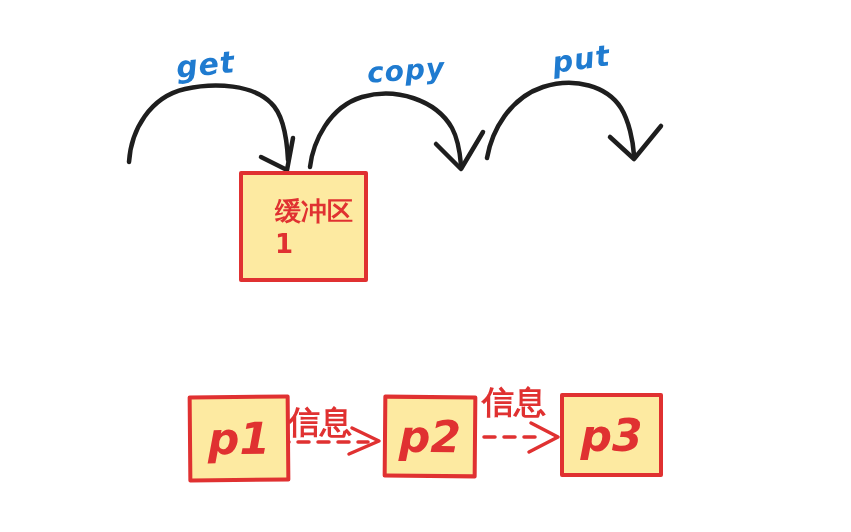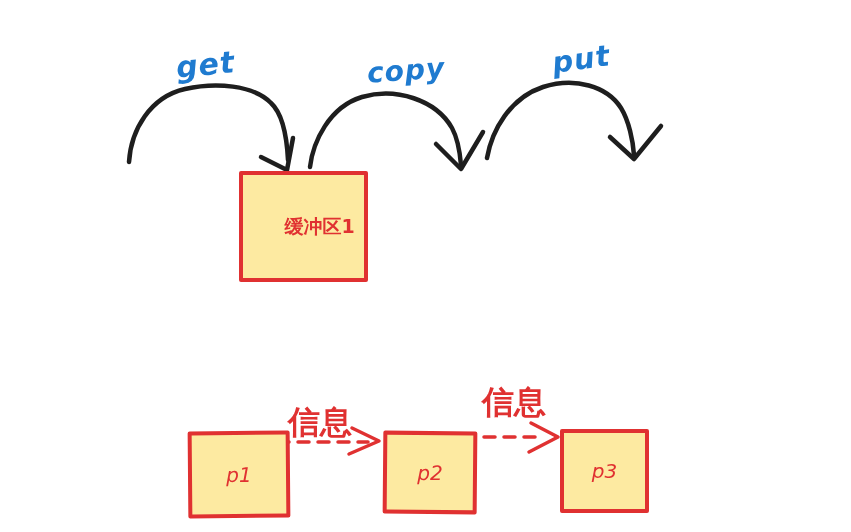--- a/index.html
+++ b/index.html
@@ -36,33 +36,32 @@
     position: absolute;
     background: #fdeaa1;
     border: 4px solid #e03131;
     border-radius: 2px;
     box-sizing: border-box;
     display: flex;
     align-items: center;
     justify-content: center;
     color: #e03131;
   }
-  .buffer-box { font-size: 19px; font-weight: bold; padding-left: 32px; }
+  .buffer-box { font-size: 26px; font-weight: bold; padding-left: 32px; }
   .buffer1 { left: 239px; top: 171px; width: 129px; height: 111px; }
   .buffer2 { left: 420px; top: 170px; width: 129px; height: 113px; transform: rotate(0.4deg); }
 
   .process-box {
-    font-size: 20px;
-    font-weight: normal;
+    font-size: 44px;
+    font-weight: bold;
     font-style: italic;
-    margin-top: 36px;
   }
   .p1 { left: 188px; top: 395px; width: 102px; height: 87px; transform: rotate(-0.5deg); }
   .p2 { left: 383px; top: 395px; width: 94px;  height: 83px; transform: rotate(0.5deg); }
-  .p3 { left: 560px; top: 393px; width: 89px;  height: 84px; }
+  .p3 { left: 560px; top: 393px; width: 103px;  height: 84px; }
 
   .msg-label {
     position: absolute;
     color: #e03131;
     font-size: 32px;
     font-weight: bold;
     white-space: nowrap;
   }
   .msg1 { left: 288px; top: 401px; }
   .msg2 { left: 482px; top: 381px; }

